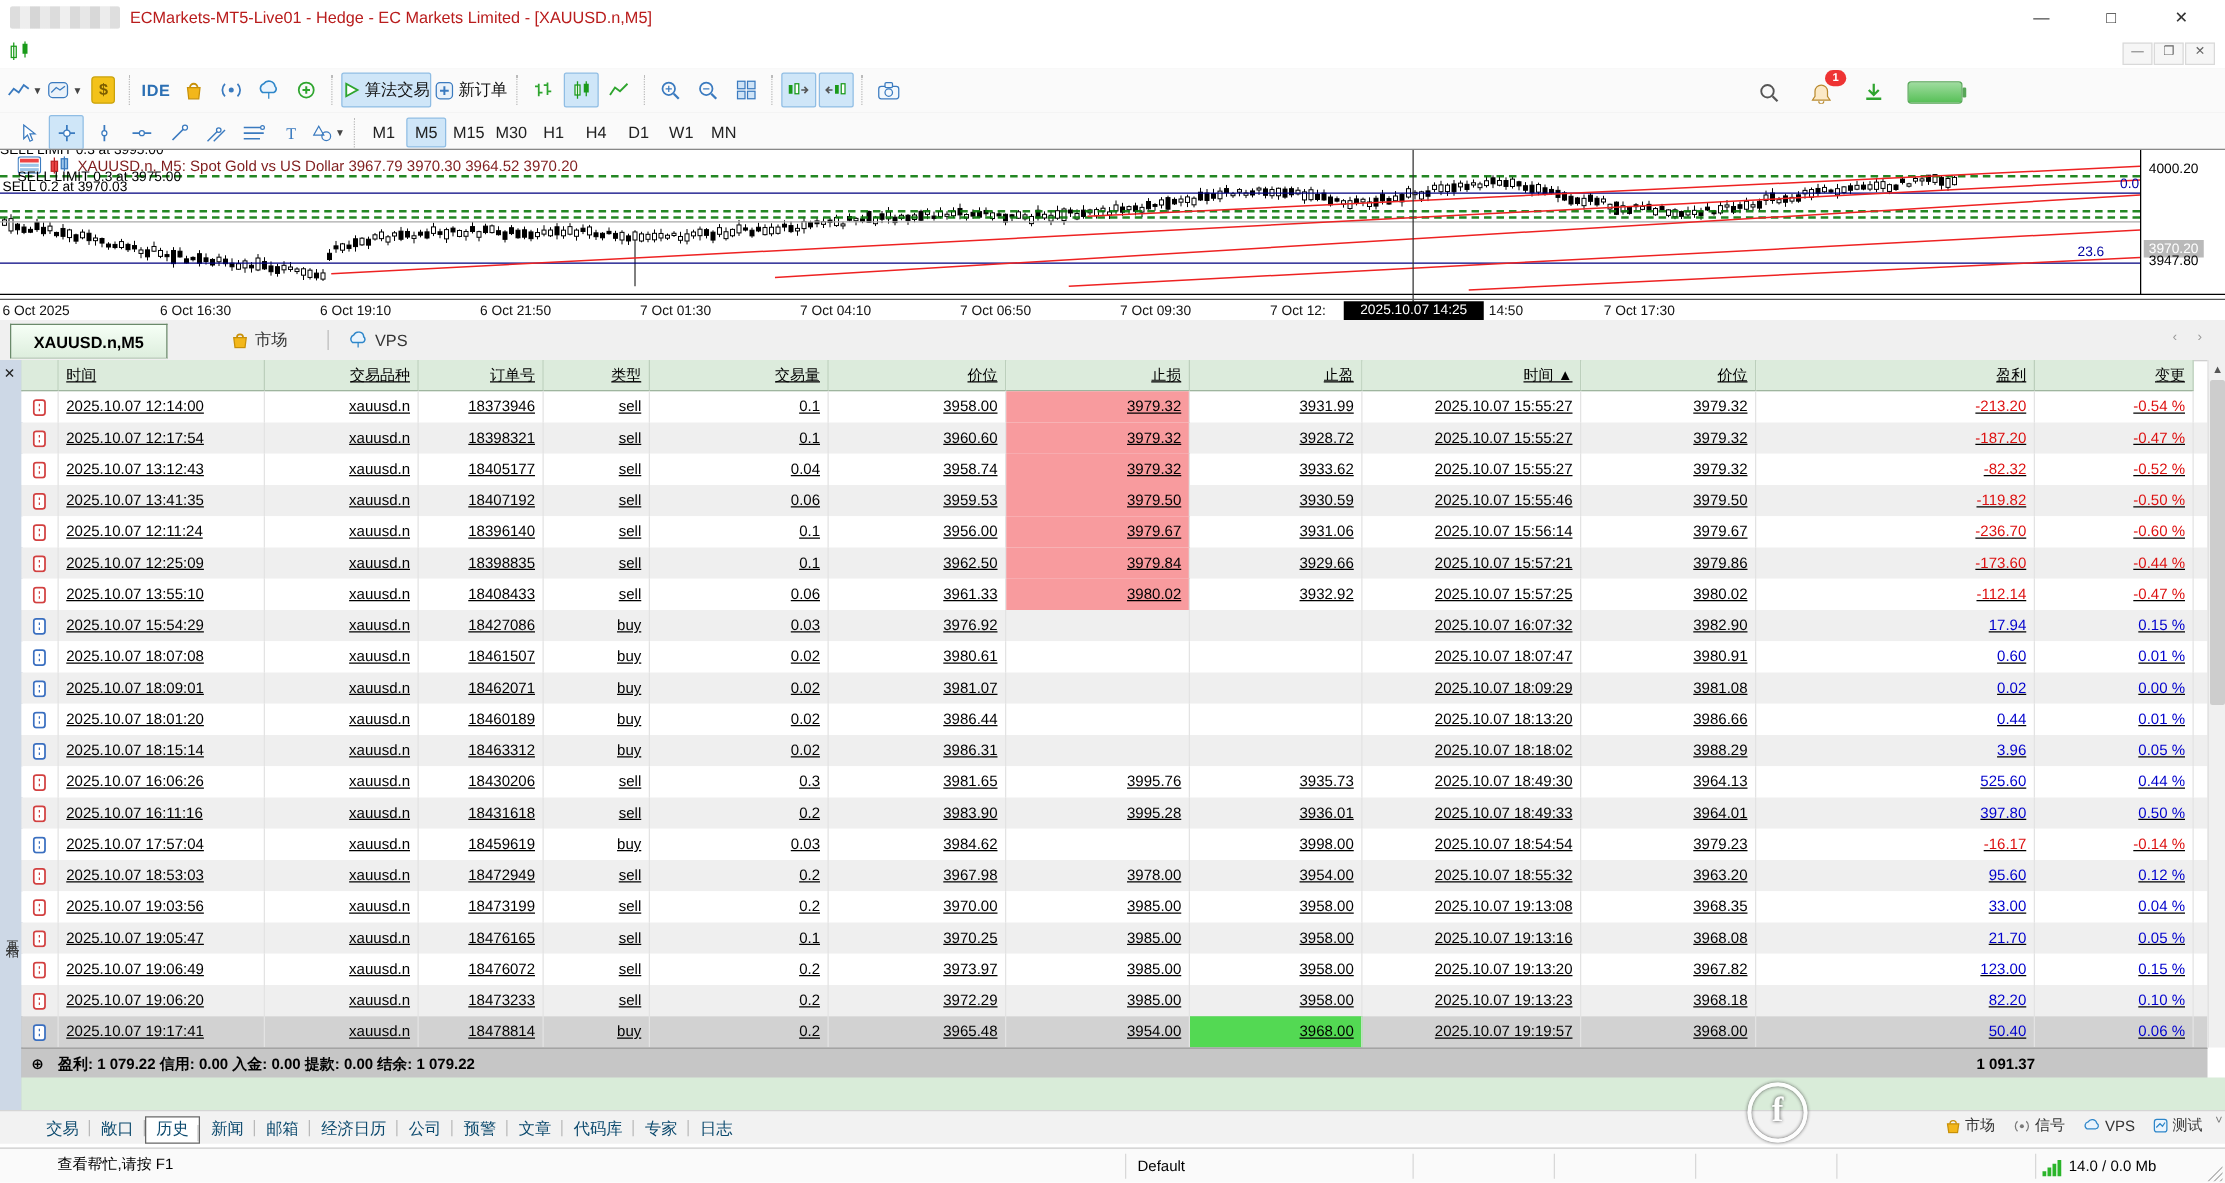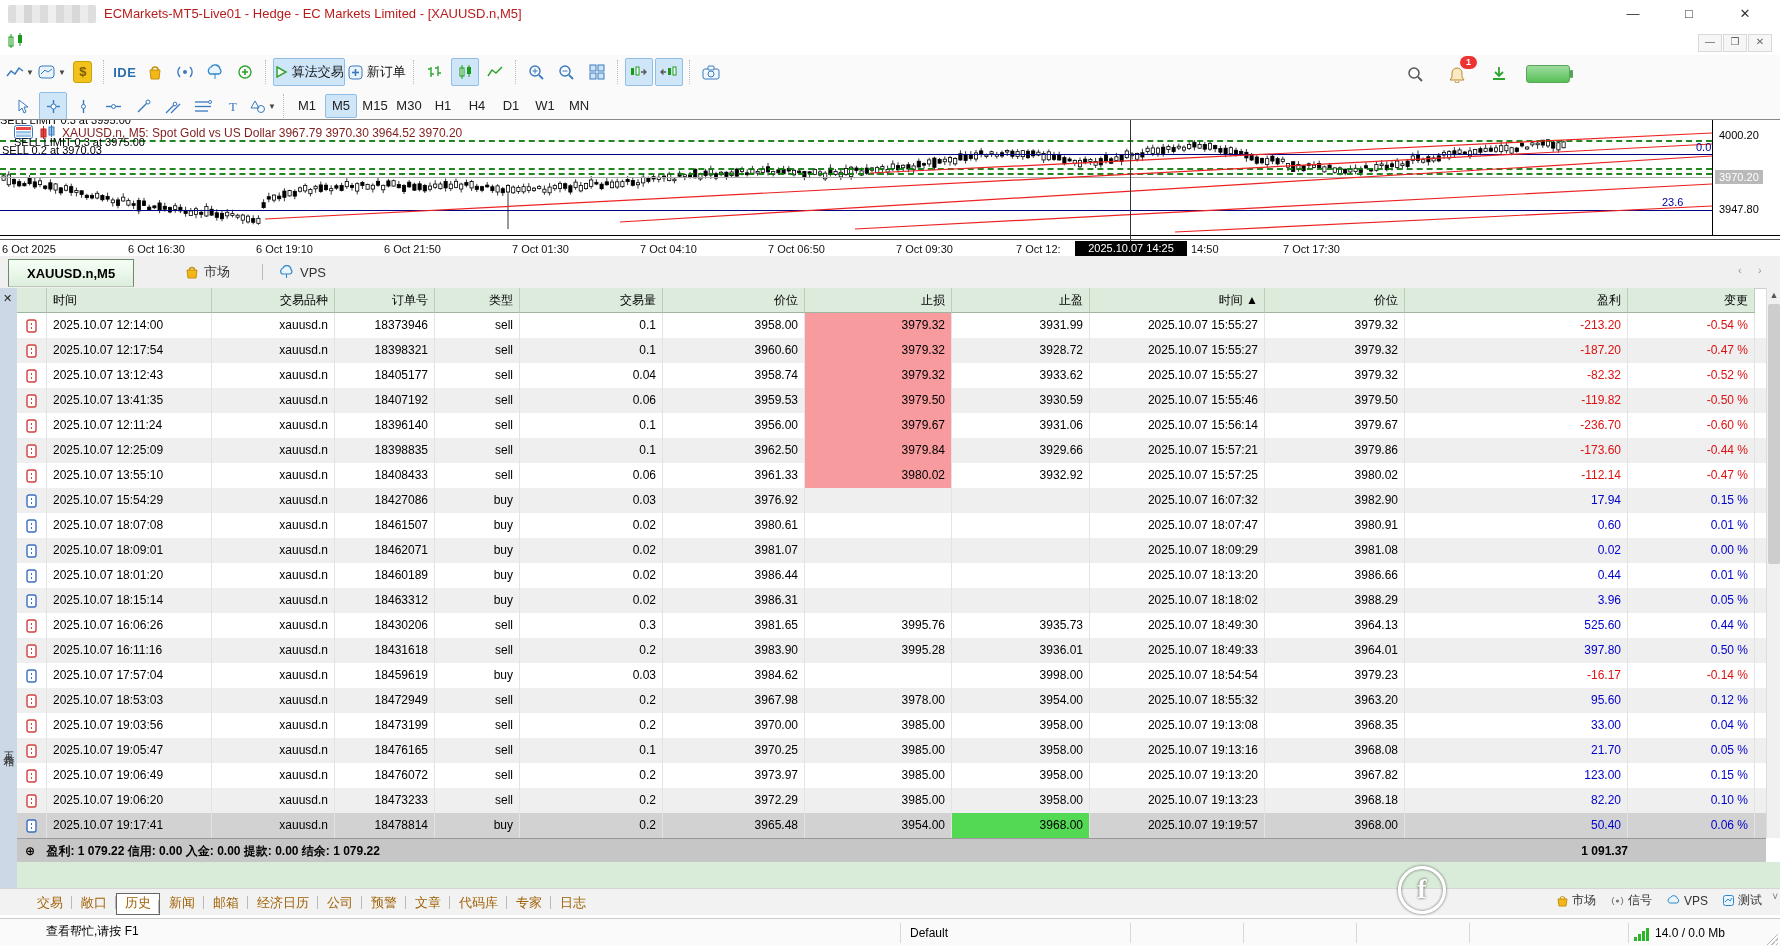--- a/index.html
+++ b/index.html
@@ -36,21 +36,21 @@
   .idetxt{color:#2b6fb3;font-weight:bold;font-size:13px;letter-spacing:0.5px;}
   .battery{width:42px;height:16px;border:1px solid #57a657;border-radius:3px;background:linear-gradient(#9fdc9f,#57c057);position:relative;}
   .battery:after{content:"";position:absolute;right:-4px;top:4px;width:3px;height:8px;background:#57a657;border-radius:1px;}
   .badge{position:absolute;top:-5px;right:-7px;background:#e33;color:#fff;border-radius:8px;min-width:13px;height:13px;
          font-size:9px;line-height:13px;text-align:center;padding:0 2px;font-weight:bold;}
   
   #chart{left:0;top:119px;width:1780px;height:137px;background:#fff;overflow:hidden;border-top:1px solid #888;}
   #plot{left:0;top:0;width:1712px;height:115px;border-bottom:1px solid #000;}
   #pricescale{left:1712px;top:0;width:68px;height:115px;border-left:1px solid #000;border-bottom:1px solid #000;font-size:11px;}
   .pslabel{position:absolute;left:6px;color:#000;}
-  .psbox{position:absolute;left:2px;background:#b9b9b9;color:#fff;padding:1px 4px;font-size:11px;}
+  .psbox{position:absolute;left:2px;background:#b9b9b9;color:#fff;padding:1px 4px;font-size:11px;margin-top:22px;}
   .fib-lbl{position:absolute;color:#0000a0;font-size:11px;}
   #timeaxis{left:0;top:119px;width:1780px;height:18px;border-top:1px solid #555;font-size:11px;color:#111;}
   .taxlbl{position:absolute;top:3px;white-space:nowrap;}
   #crosshair-timebox{position:absolute;top:1px;left:1075px;width:112px;height:15px;background:#000;color:#fff;
                      font-size:11px;text-align:center;line-height:15px;}
   .chart-line{position:absolute;left:0;width:1712px;height:0;}
   .navy{border-top:1px solid #000080;}
   .greendash{border-top:2px dashed #0c7a0c;opacity:.9;}
   .grayprice{border-top:1px solid #aaa;}
   #crosshair-v{position:absolute;top:0;width:1px;height:137px;background:#333;left:1130px;}
@@ -60,21 +60,21 @@
   #charttabs{left:0;top:256px;width:1780px;height:32px;background:#f0f0f0;border-bottom:1px solid #cfcfcf;}
   #tab-active{left:8px;top:3px;height:26px;padding:0 18px;background:linear-gradient(#f6fff6,#ddeedd);
               border:1px solid #6a8a6a;border-bottom-color:#b5c9b5;display:flex;align-items:center;font-size:13px;font-weight:bold;}
   .ctab{position:absolute;top:3px;height:26px;display:flex;align-items:center;font-size:13px;color:#333;}
   .ctabsep{position:absolute;top:8px;width:1px;height:16px;background:#bbb;}
   .navarrow{position:absolute;top:8px;color:#999;font-size:11px;}
   
   #toolbox-strip{left:0;top:288px;width:17px;height:626px;background:#cdd8e6;border-right:1px solid #b3c0cf;}
   #strip-close{position:absolute;left:3px;top:4px;font-size:11px;color:#222;font-weight:bold;}
   #strip-label{position:absolute;left:1px;top:455px;writing-mode:vertical-lr;font-size:11px;color:#333;letter-spacing:2px;}
-  #histtable{left:17px;top:288px;width:1749px;}
+  #histtable{left:17px;top:288px;width:1749px;text-decoration:underline;}
   .hrow{display:flex;height:25px;line-height:25px;}
   .hcell{box-sizing:border-box;padding:0 6px;overflow:hidden;white-space:nowrap;border-right:1px solid #e3e3e3;}
   #histheader .hcell{border-right:1px solid #bccfbc;border-bottom:1px solid #9fb59f;background:#dcebdc;height:25px;}
   .num{text-align:right;}
   .c-icon{width:30px;display:flex;align-items:center;justify-content:center;}
   .c-otime{width:165px;}
   .c-sym{width:123px;}
   .c-ord{width:100px;}
   .c-type{width:85px;}
   .c-vol{width:143px;}
@@ -91,21 +91,21 @@
   .tphit{background:#53d953;}
   #histfooter{left:17px;top:838px;width:1749px;height:24px;background:#c6c6c6;border-top:1px solid #999;
               font-weight:bold;font-size:12px;line-height:24px;}
   #greenband{left:17px;top:862px;width:1763px;height:26px;background:#d9ecd9;}
   
   #vscroll{left:1766px;top:288px;width:14px;height:550px;background:#f0f0f0;border-left:1px solid #ddd;}
   #vscroll .up{height:15px;text-align:center;font-size:9px;color:#555;line-height:15px;background:#f0f0f0;}
   #vscroll .thumb{position:absolute;left:1px;top:16px;width:12px;height:260px;background:#cdcdcd;border-radius:2px;}
   
   #bottomtabs{left:0;top:888px;width:1780px;height:26px;background:#f2f2f2;border-top:1px solid #d5d5d5;}
-  .btab{display:inline-block;padding:4px 9px 3px;font-size:13px;color:#a16207;position:relative;}
+  .btab{display:inline-block;padding:4px 9px 3px;font-size:13px;color:#0c4a6e;position:relative;}
   .btab:not(:last-child):after{content:"";position:absolute;right:0;top:6px;height:13px;border-right:1px solid #b9b9b9;}
   .btab.active{border:1px solid #666;background:#fff;padding:0 8px 2px;}
   #corner-icons{position:absolute;right:18px;top:3px;display:flex;gap:14px;align-items:center;font-size:12px;color:#333;}
   .cicon{display:flex;align-items:center;gap:3px;}
   #tab-chevron{position:absolute;right:2px;top:2px;color:#777;font-size:10px;}
   
   #statusbar{left:0;top:918px;width:1780px;height:28px;background:#fafafa;border-top:1px solid #ccc;font-size:12px;}
   .ssep{position:absolute;top:4px;height:20px;border-left:1px solid #d8d8d8;}
   #traffic{position:absolute;left:1655px;top:7px;}
   .sigbars{position:absolute;left:1634px;top:9px;display:flex;align-items:flex-end;gap:1px;}

